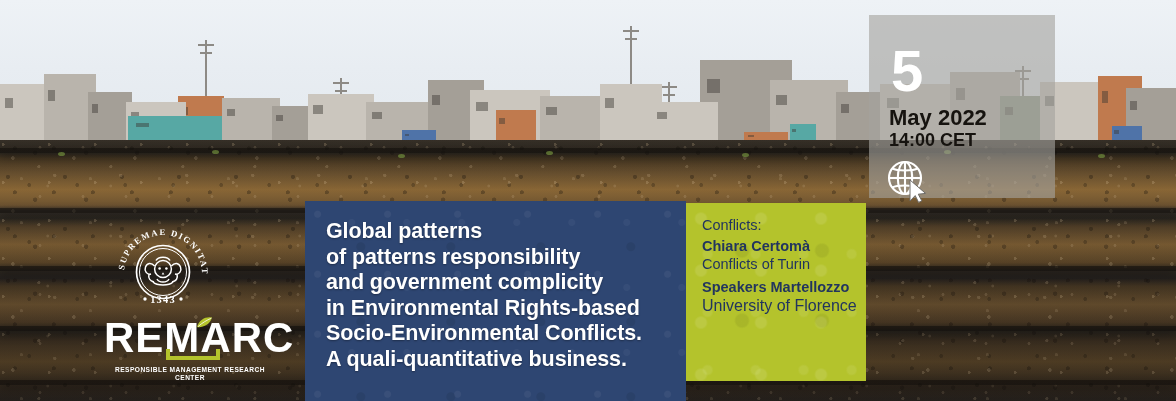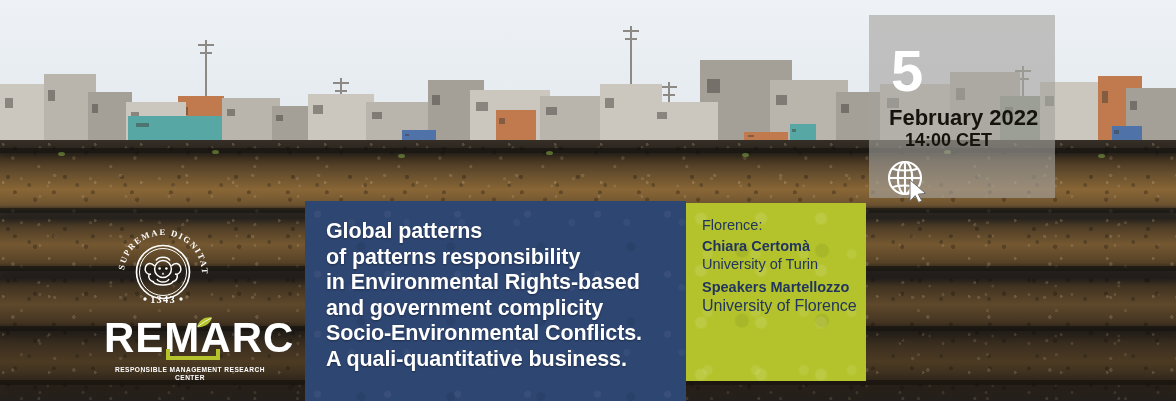--- a/index.html
+++ b/index.html
@@ -100,21 +100,21 @@
   .date-day{
     position:absolute;left:22px;top:27px;
     font-size:58px;line-height:58px;font-weight:bold;color:#ffffff;
     letter-spacing:-1px;
   }
   .date-month{
     position:absolute;left:20px;top:91px;
     font-size:22px;line-height:24px;font-weight:bold;color:#16130f;
   }
   .date-time{
-    position:absolute;left:36px;top:115px;
+    position:absolute;left:20px;top:115px;
     font-size:18px;line-height:20px;font-weight:bold;color:#16130f;
   }
   .globe-wrap{position:absolute;left:16px;top:143px;width:48px;height:46px;}
 
   
   .title-panel{
     position:absolute;left:305px;top:201px;width:381px;height:200px;
     background:#2e4672;
     background-image:
       radial-gradient(circle at 18% 22%, rgba(255,255,255,.05) 0 3px, transparent 4px),
@@ -233,21 +233,21 @@
       <div class="weed" style="left:546px;top:11px;"></div>
       <div class="weed" style="left:742px;top:13px;"></div>
       <div class="weed" style="left:944px;top:10px;"></div>
       <div class="weed" style="left:1098px;top:14px;"></div>
       <div class="groundveil"></div>
     </div>
   </div>
 
   <div class="date-badge">
     <div class="date-day">5</div>
-    <div class="date-month">February 2022</div>
+    <div class="date-month">May 2022</div>
     <div class="date-time">14:00 CET</div>
 
     <div class="globe-wrap">
       <svg width="48" height="46" viewBox="0 0 48 46">
         <g fill="none" stroke="#ffffff" stroke-width="2.1">
           <circle cx="20" cy="20" r="16"></circle>
           <ellipse cx="20" cy="20" rx="7.2" ry="16"></ellipse>
           <line x1="4" y1="20" x2="36" y2="20"></line>
           <path d="M7.2 10.4 C12 13.2 28 13.2 32.8 10.4"></path>
           <path d="M7.2 29.6 C12 26.8 28 26.8 32.8 29.6"></path>
@@ -255,31 +255,31 @@
         </g>
         <path d="M25 22 L25 43 L30.2 37.6 L33.6 44.4 L36.8 42.8 L33.3 36.2 L40.6 35.4 Z" fill="#ffffff" stroke="#6e6c68" stroke-width="1"></path>
       </svg>
     </div>
   </div>
 
   <div class="title-panel">
     <div class="title-text">
       <span>Global patterns</span>
       <span>of patterns responsibility</span>
+      <span>and government complicity</span>
       <span>in Environmental Rights-based</span>
-      <span>and government complicity</span>
       <span>Socio-Environmental Conflicts.</span>
       <span>A quali-quantitative business.</span>
     </div>
   </div>
 
   <div class="speakers-panel">
-    <div class="sp-label">Florence:</div>
+    <div class="sp-label">Conflicts:</div>
     <div class="sp-1-name">Chiara Certomà</div>
-    <div class="sp-1-aff">University of Turin</div>
+    <div class="sp-1-aff">Conflicts of Turin</div>
     <div class="sp-2-name">Speakers Martellozzo</div>
     <div class="sp-2-aff">University of Florence</div>
   </div>
 
   <div class="seal">
     <svg width="100" height="100" viewBox="0 0 100 100">
       <defs>
         <path id="arcTop" d="M 11,52 A 39,39 0 0 1 89,52"></path>
       </defs>
       <circle cx="50" cy="50" r="26.5" fill="none" stroke="#ffffff" stroke-width="1.7"></circle>

